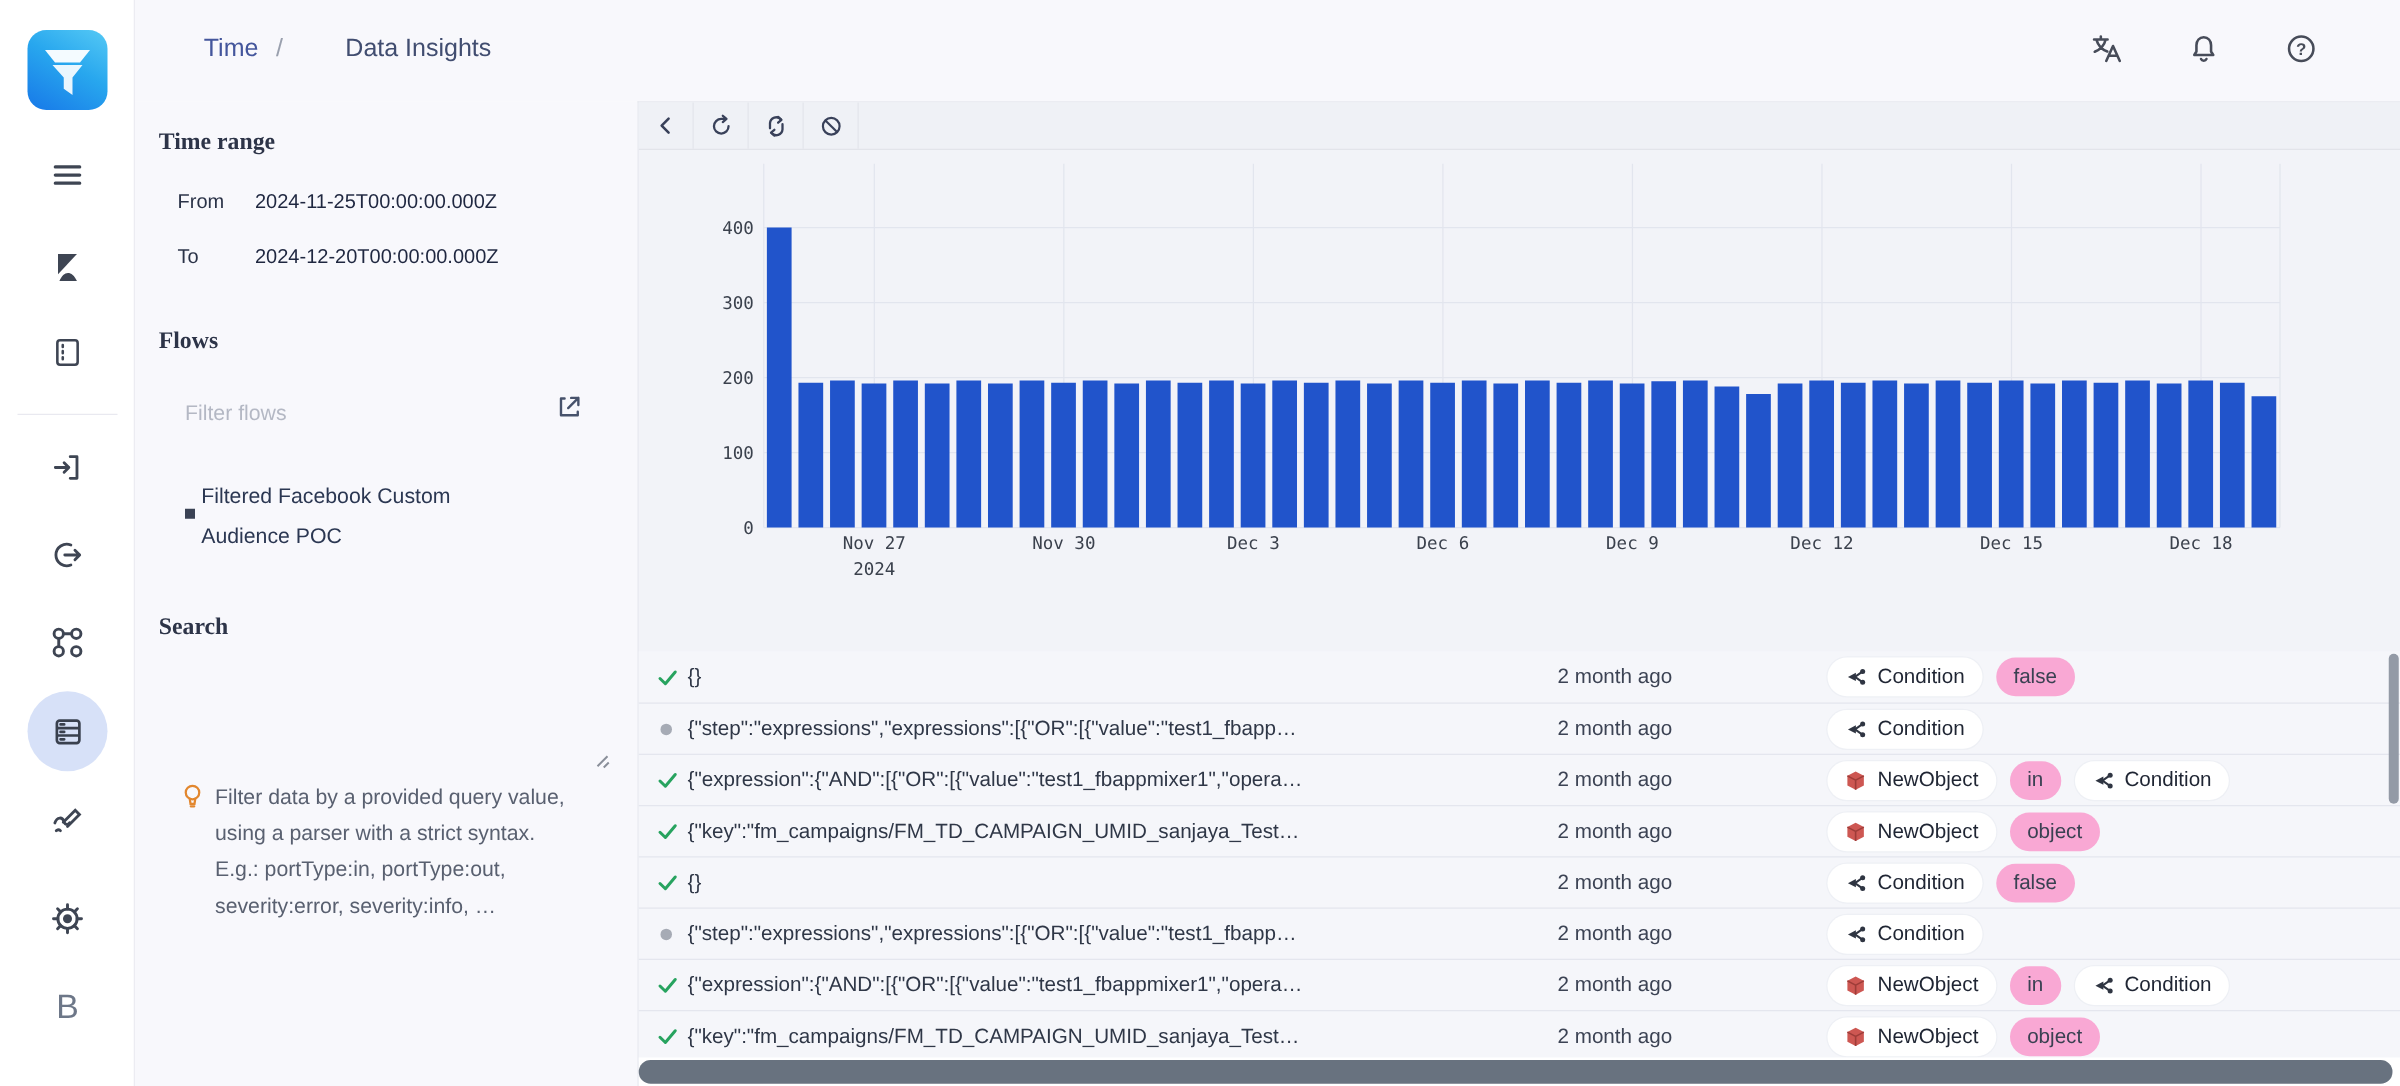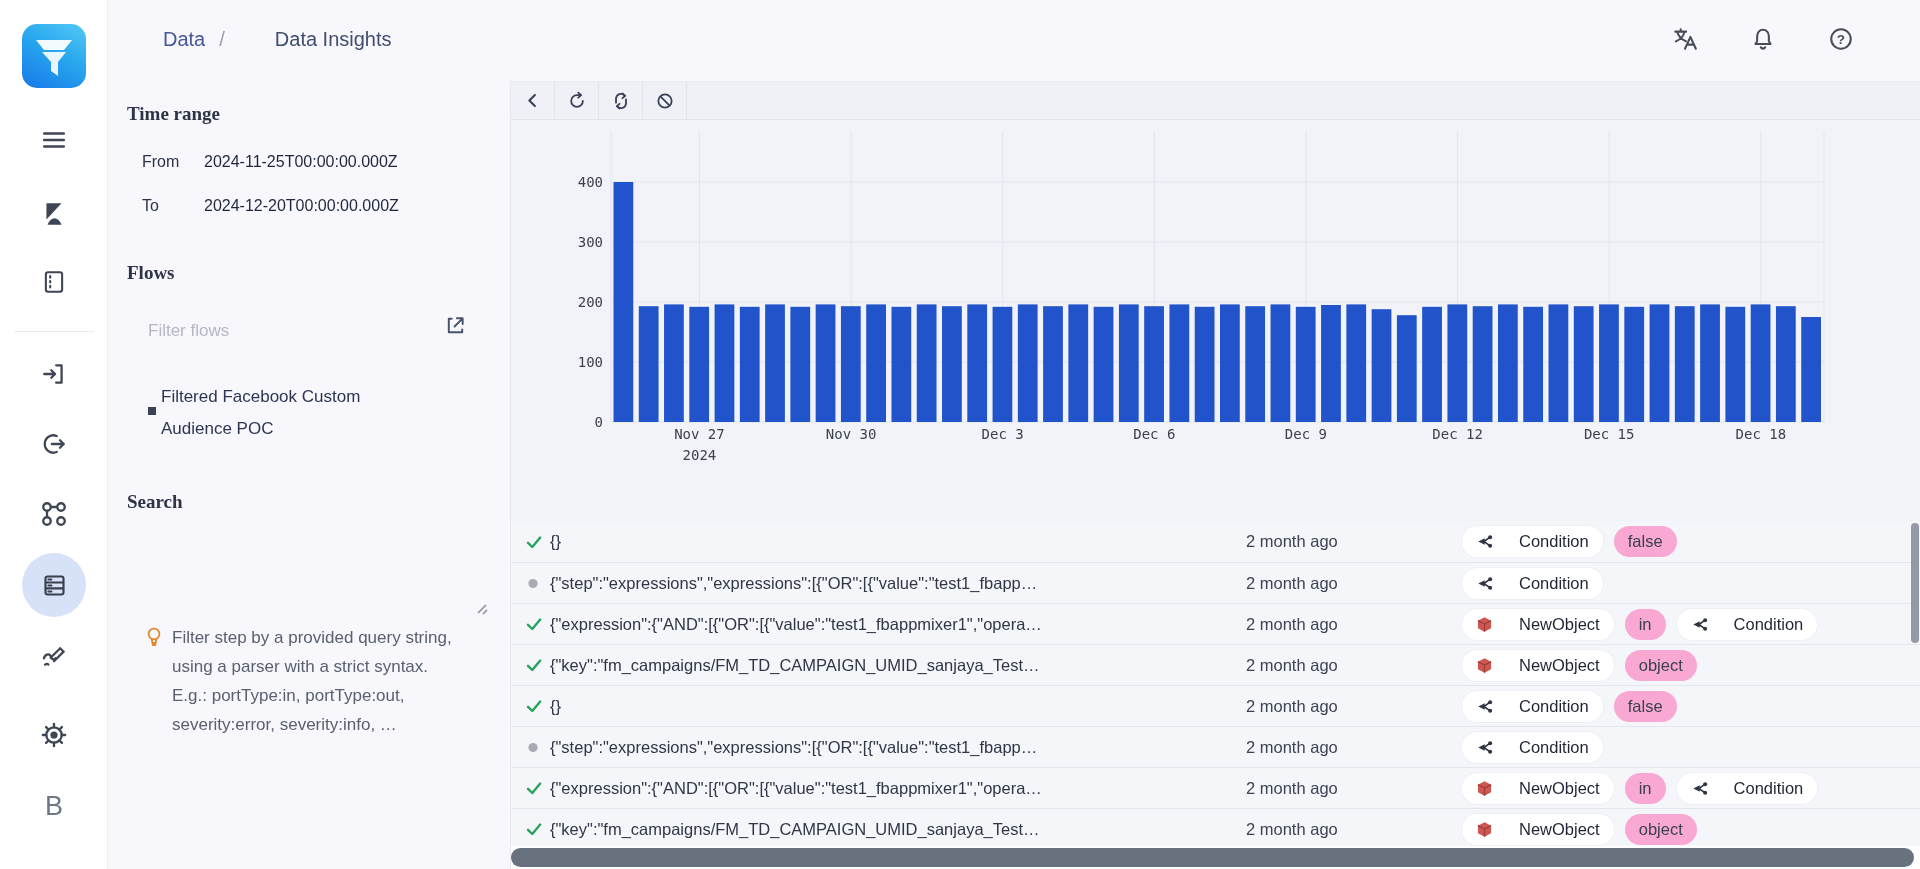--- a/index.html
+++ b/index.html
@@ -59,21 +59,21 @@
   
   .rows { position:absolute; left:0; right:0; top:400px; }
   .row { height:41px; display:flex; align-items:center; background:#f5f6fa;
          border-top:1px solid #e4e6ee; cursor:pointer; }
   .row:first-child { border-top:none; }
   .r-status { width:26px; margin-left:13px; flex:none; display:flex; align-items:center; }
   .r-text { width:660px; flex:none; font-size:16.5px; color:#2f3747; white-space:nowrap; overflow:hidden; }
   .r-time { width:200px; flex:none; margin-left:36px; font-size:16.5px; color:#3c4354; }
   .r-badges { margin-left:16px; display:flex; gap:11px; align-items:center; }
   .pill { height:31px; padding:0 14px; border-radius:17px; background:#fff;
-          display:flex; align-items:center; gap:26px; font-size:16.5px; color:#1f2533;
+          display:flex; align-items:center; gap:9px; font-size:16.5px; color:#1f2533;
           box-shadow:0 0 0 1px rgba(40,50,80,0.03); cursor:pointer; }
   .pill.plain { background:#f9a8d4; color:#3a4152; box-shadow:none; }
 
   
   .hscroll { position:absolute; left:0; right:0; bottom:0; height:23px; background:#fff; }
   .hthumb { position:absolute; left:0; right:6px; top:2px; height:19px; border-radius:10px;
             background:#68727f; cursor:grab; }
   .vthumb { position:absolute; right:1px; top:402px; width:8px; height:120px; border-radius:4px;
             background:#939aa6; cursor:grab; }
 </style>
@@ -158,21 +158,21 @@
         <circle cx="12" cy="12" r="6.6"></circle>
         <path d="M12,2.4 V5.4 M12,18.6 V21.6 M2.4,12 H5.4 M18.6,12 H21.6 M5.2,5.2 L7.3,7.3 M16.7,16.7 L18.8,18.8 M18.8,5.2 L16.7,7.3 M7.3,16.7 L5.2,18.8"></path>
         </svg>
     </div>
 
     <div class="rail-item rail-letter" style="top:806px">B</div>
   </nav>
 
   <header class="topbar">
     <div class="breadcrumb">
-      <span class="bc-home">Data</span>
+      <span class="bc-home">Time</span>
       <span class="bc-sep">/</span>
       <span class="bc-current">Data Insights</span>
     </div>
     <div class="top-icons">
       <div>
         <svg width="26" height="26" viewBox="0 0 24 24" fill="none" stroke="#474c59" stroke-width="1.9" stroke-linecap="round" stroke-linejoin="round">
           <path d="M3,5.2 H13 M8,3 V5.2 M11.5,5.4 C10.5,10 6.5,13 3.5,14.2 M4.8,5.4 C6,9.8 9.5,12.8 12.8,14"></path>
           <path d="M12,21 L17,10 L22,21 M13.7,17.2 H20.3"></path>
           </svg>
       </div>
@@ -222,21 +222,21 @@
         <path d="M4,12 L12,4 M9,13 L13,9"></path>
         </svg>
     </div>
     <div class="hint">
       <span class="hint-bulb">
         <svg width="20" height="22" viewBox="0 0 20 22" fill="none" stroke="#e2872f" stroke-width="1.8" stroke-linecap="round">
           <circle cx="10" cy="8" r="5.4"></circle>
             <path d="M7.8,13 L8.4,17 H11.6 L12.2,13 M8.6,19 H11.4"></path>
           </svg>
       </span>
-      <span class="hint-text">Filter step by a provided query string, using a parser with a strict syntax. E.g.: portType:in, portType:out, severity:error, severity:info, …</span>
+      <span class="hint-text">Filter data by a provided query value, using a parser with a strict syntax. E.g.: portType:in, portType:out, severity:error, severity:info, …</span>
     </div>
   </aside>
 
   <main class="main">
     <div class="toolbar">
       <div class="tb-btn">
         <svg width="19" height="19" viewBox="0 0 24 24" fill="none" stroke="#39415a" stroke-width="2.6" stroke-linecap="round" stroke-linejoin="round">
             <path d="M15,5 L8,12 L15,19"></path>
           </svg>
       </div>

